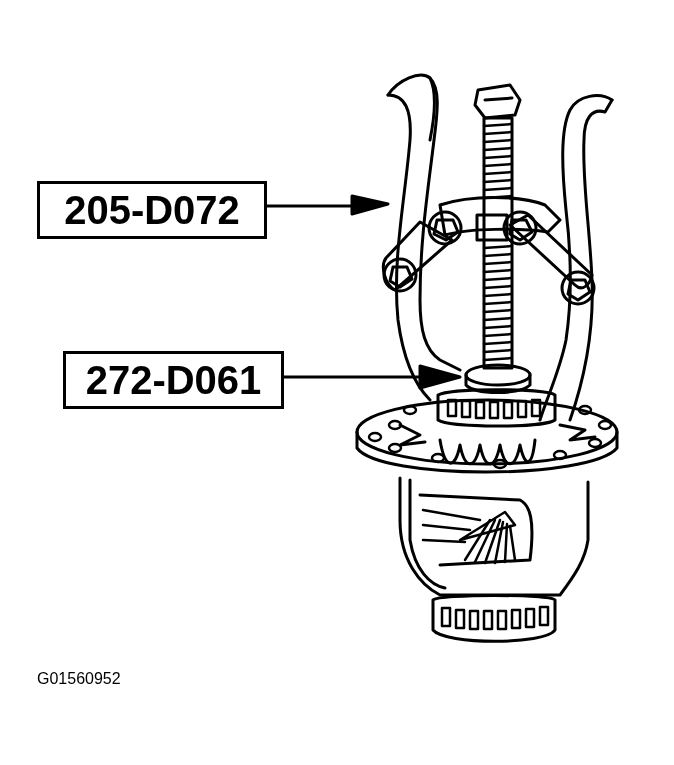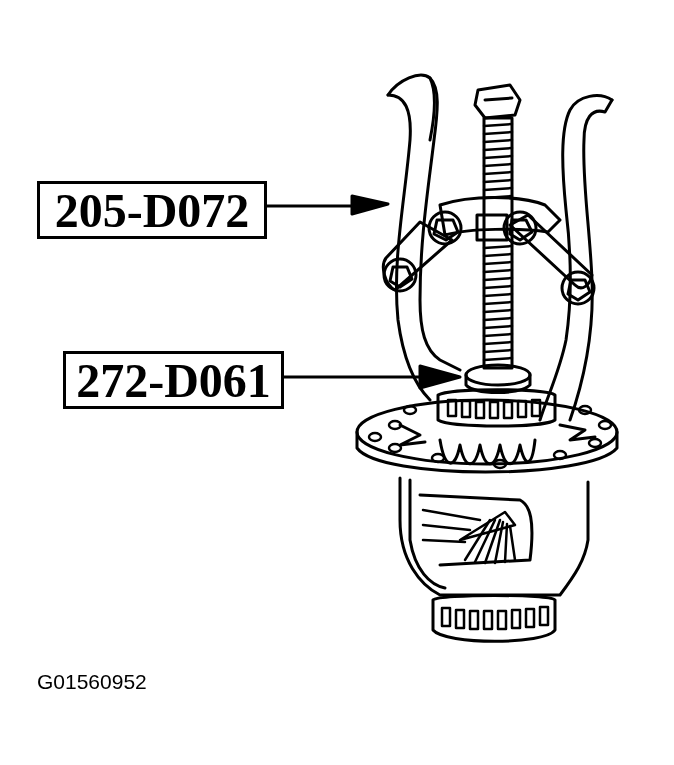--- a/index.html
+++ b/index.html
@@ -15,34 +15,34 @@
       font-family: "Liberation Sans", sans-serif;
     }
     .callout-box {
       position: absolute;
       border: 3px solid #000;
       background: #fff;
       box-sizing: border-box;
       display: flex;
       align-items: center;
       justify-content: center;
-      font-family: Liberation Serif, serif;
+      font-family: Liberation Sans, sans-serif;
       font-weight: bold;
-      font-size: 48px;
+      font-size: 40px;
       color: #000;
       letter-spacing: 0px;
     }
     #box1 { left: 37px; top: 181px; width: 230px; height: 58px; }
     #box2 { left: 63px; top: 351px; width: 221px; height: 58px; }
     .figure-id {
       position: absolute;
       left: 37px;
       top: 670px;
       font-family: "Liberation Sans", sans-serif;
-      font-size: 21px;
+      font-size: 16px;
       color: #000;
     }
     svg#illustration {
       position: absolute;
       left: 0;
       top: 0;
     }
   </style>
 </head>
 <body>

